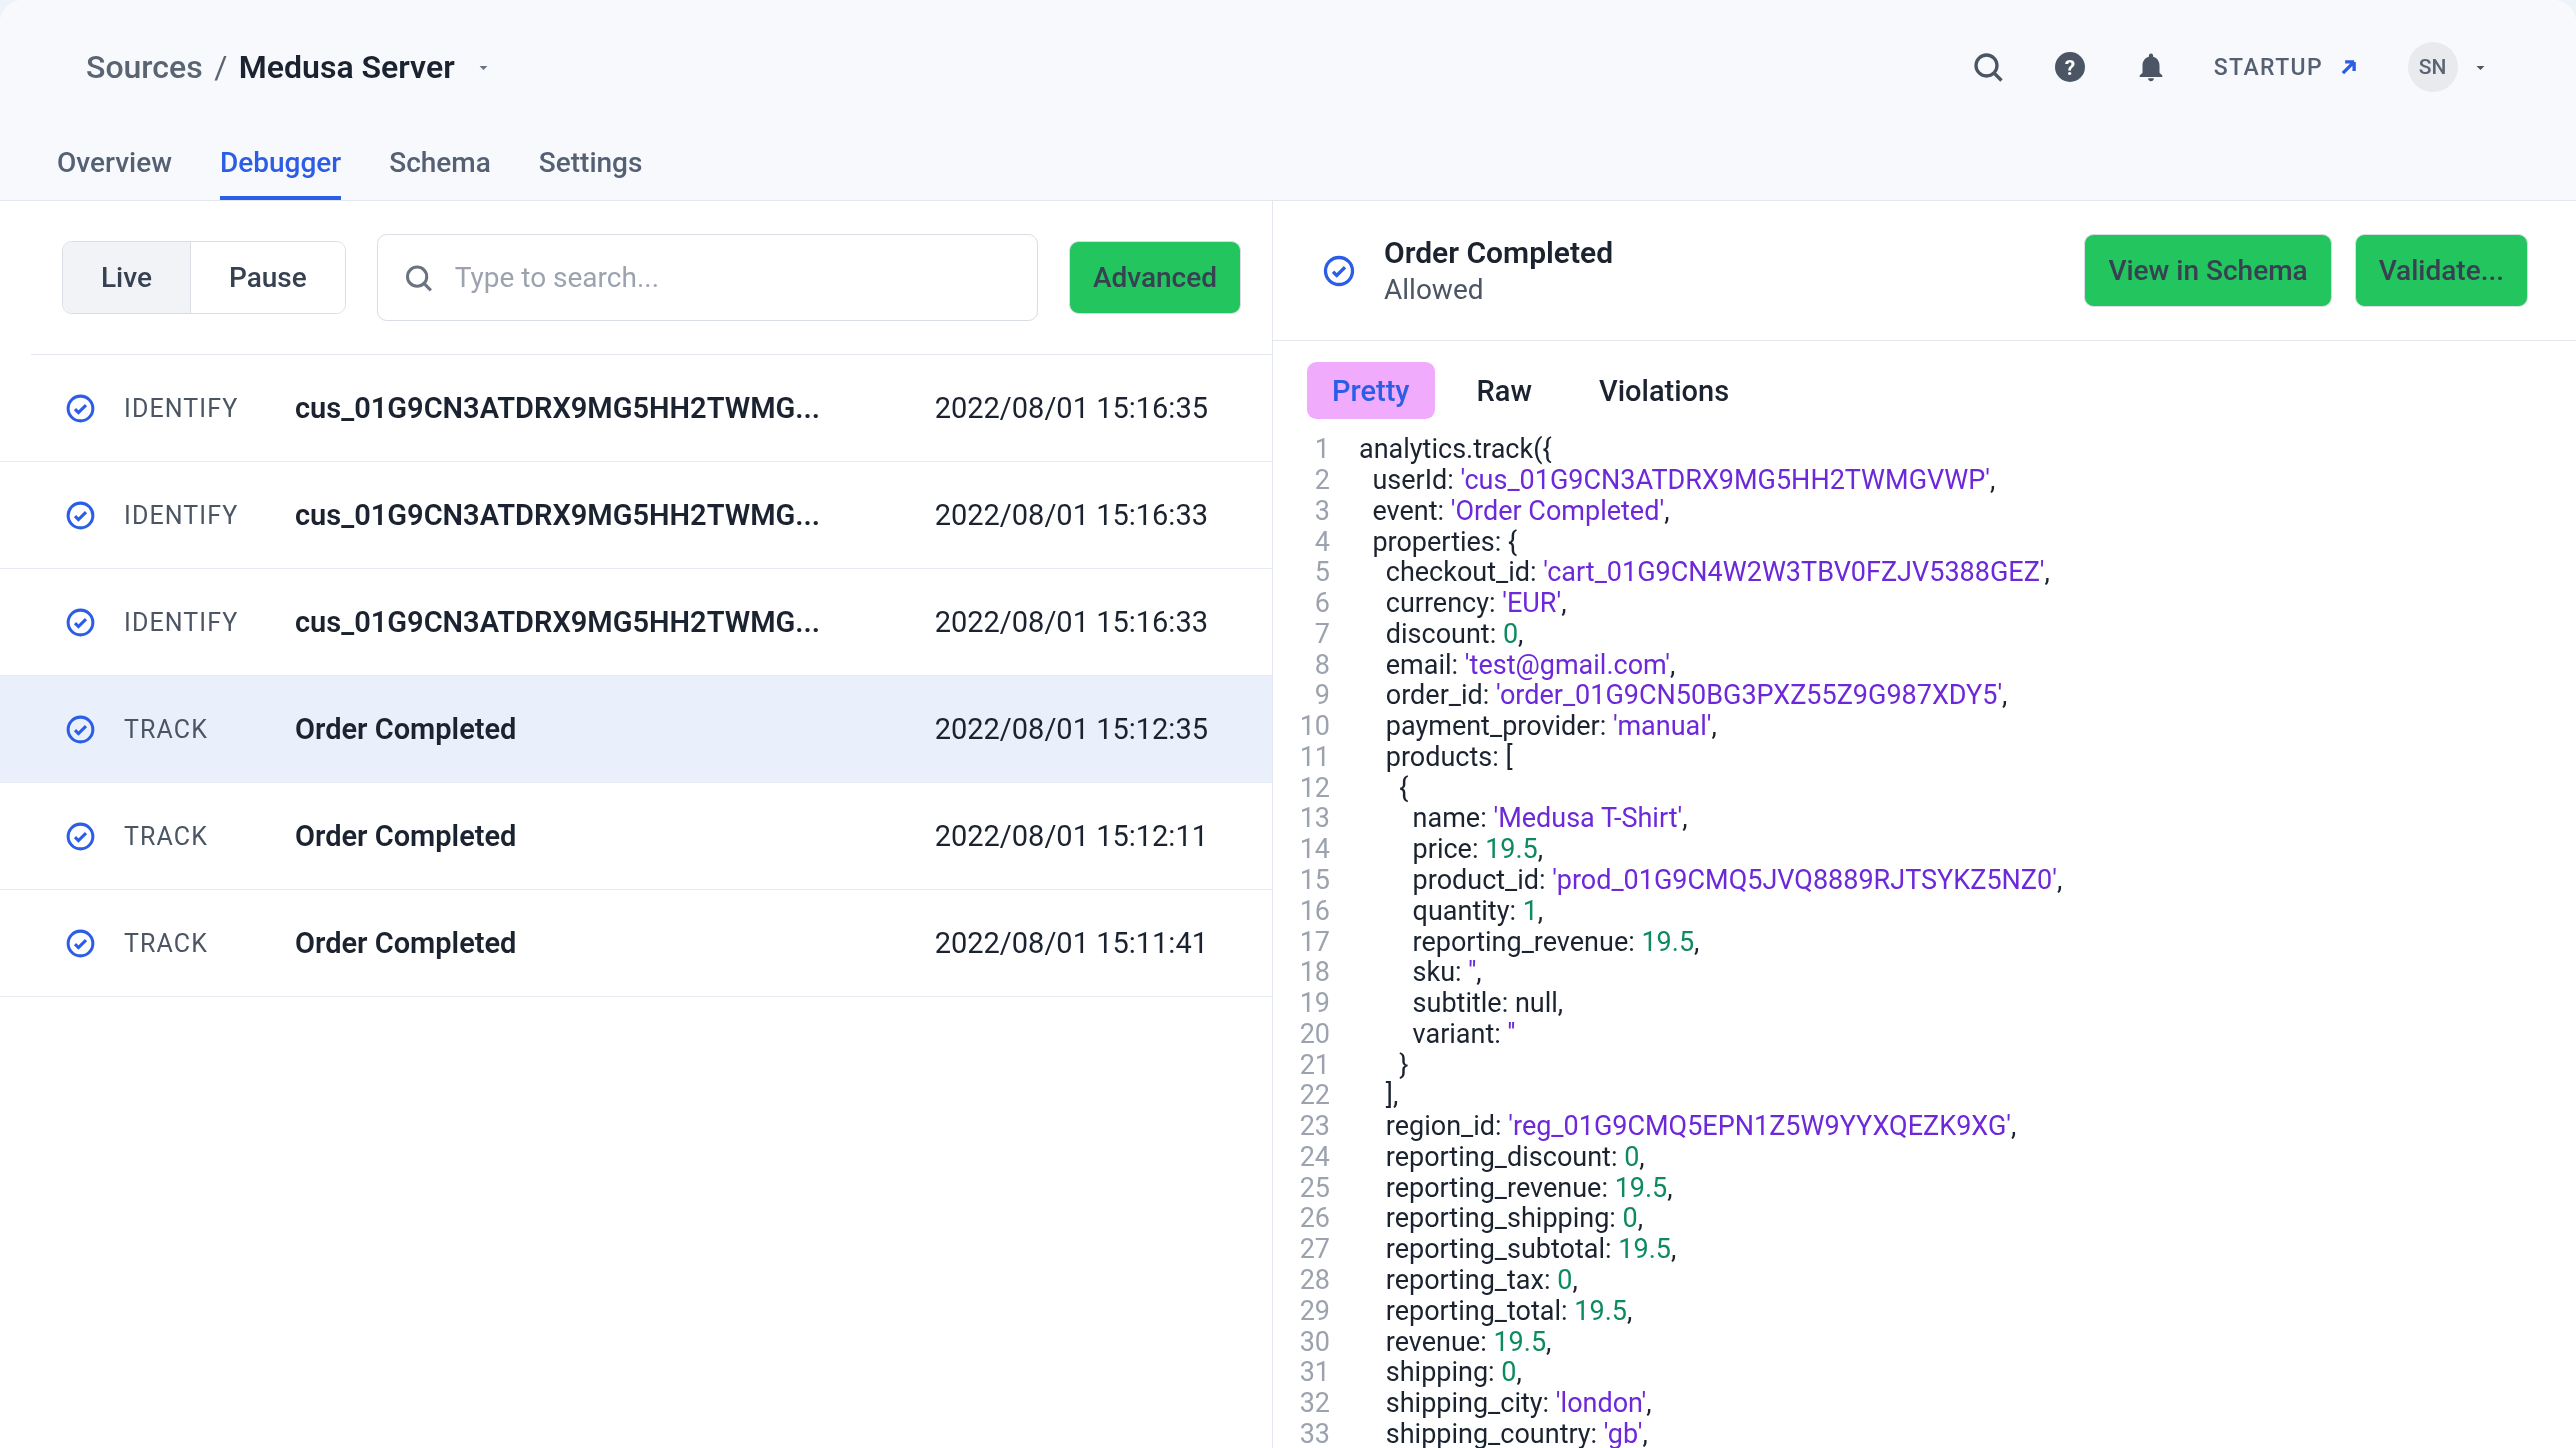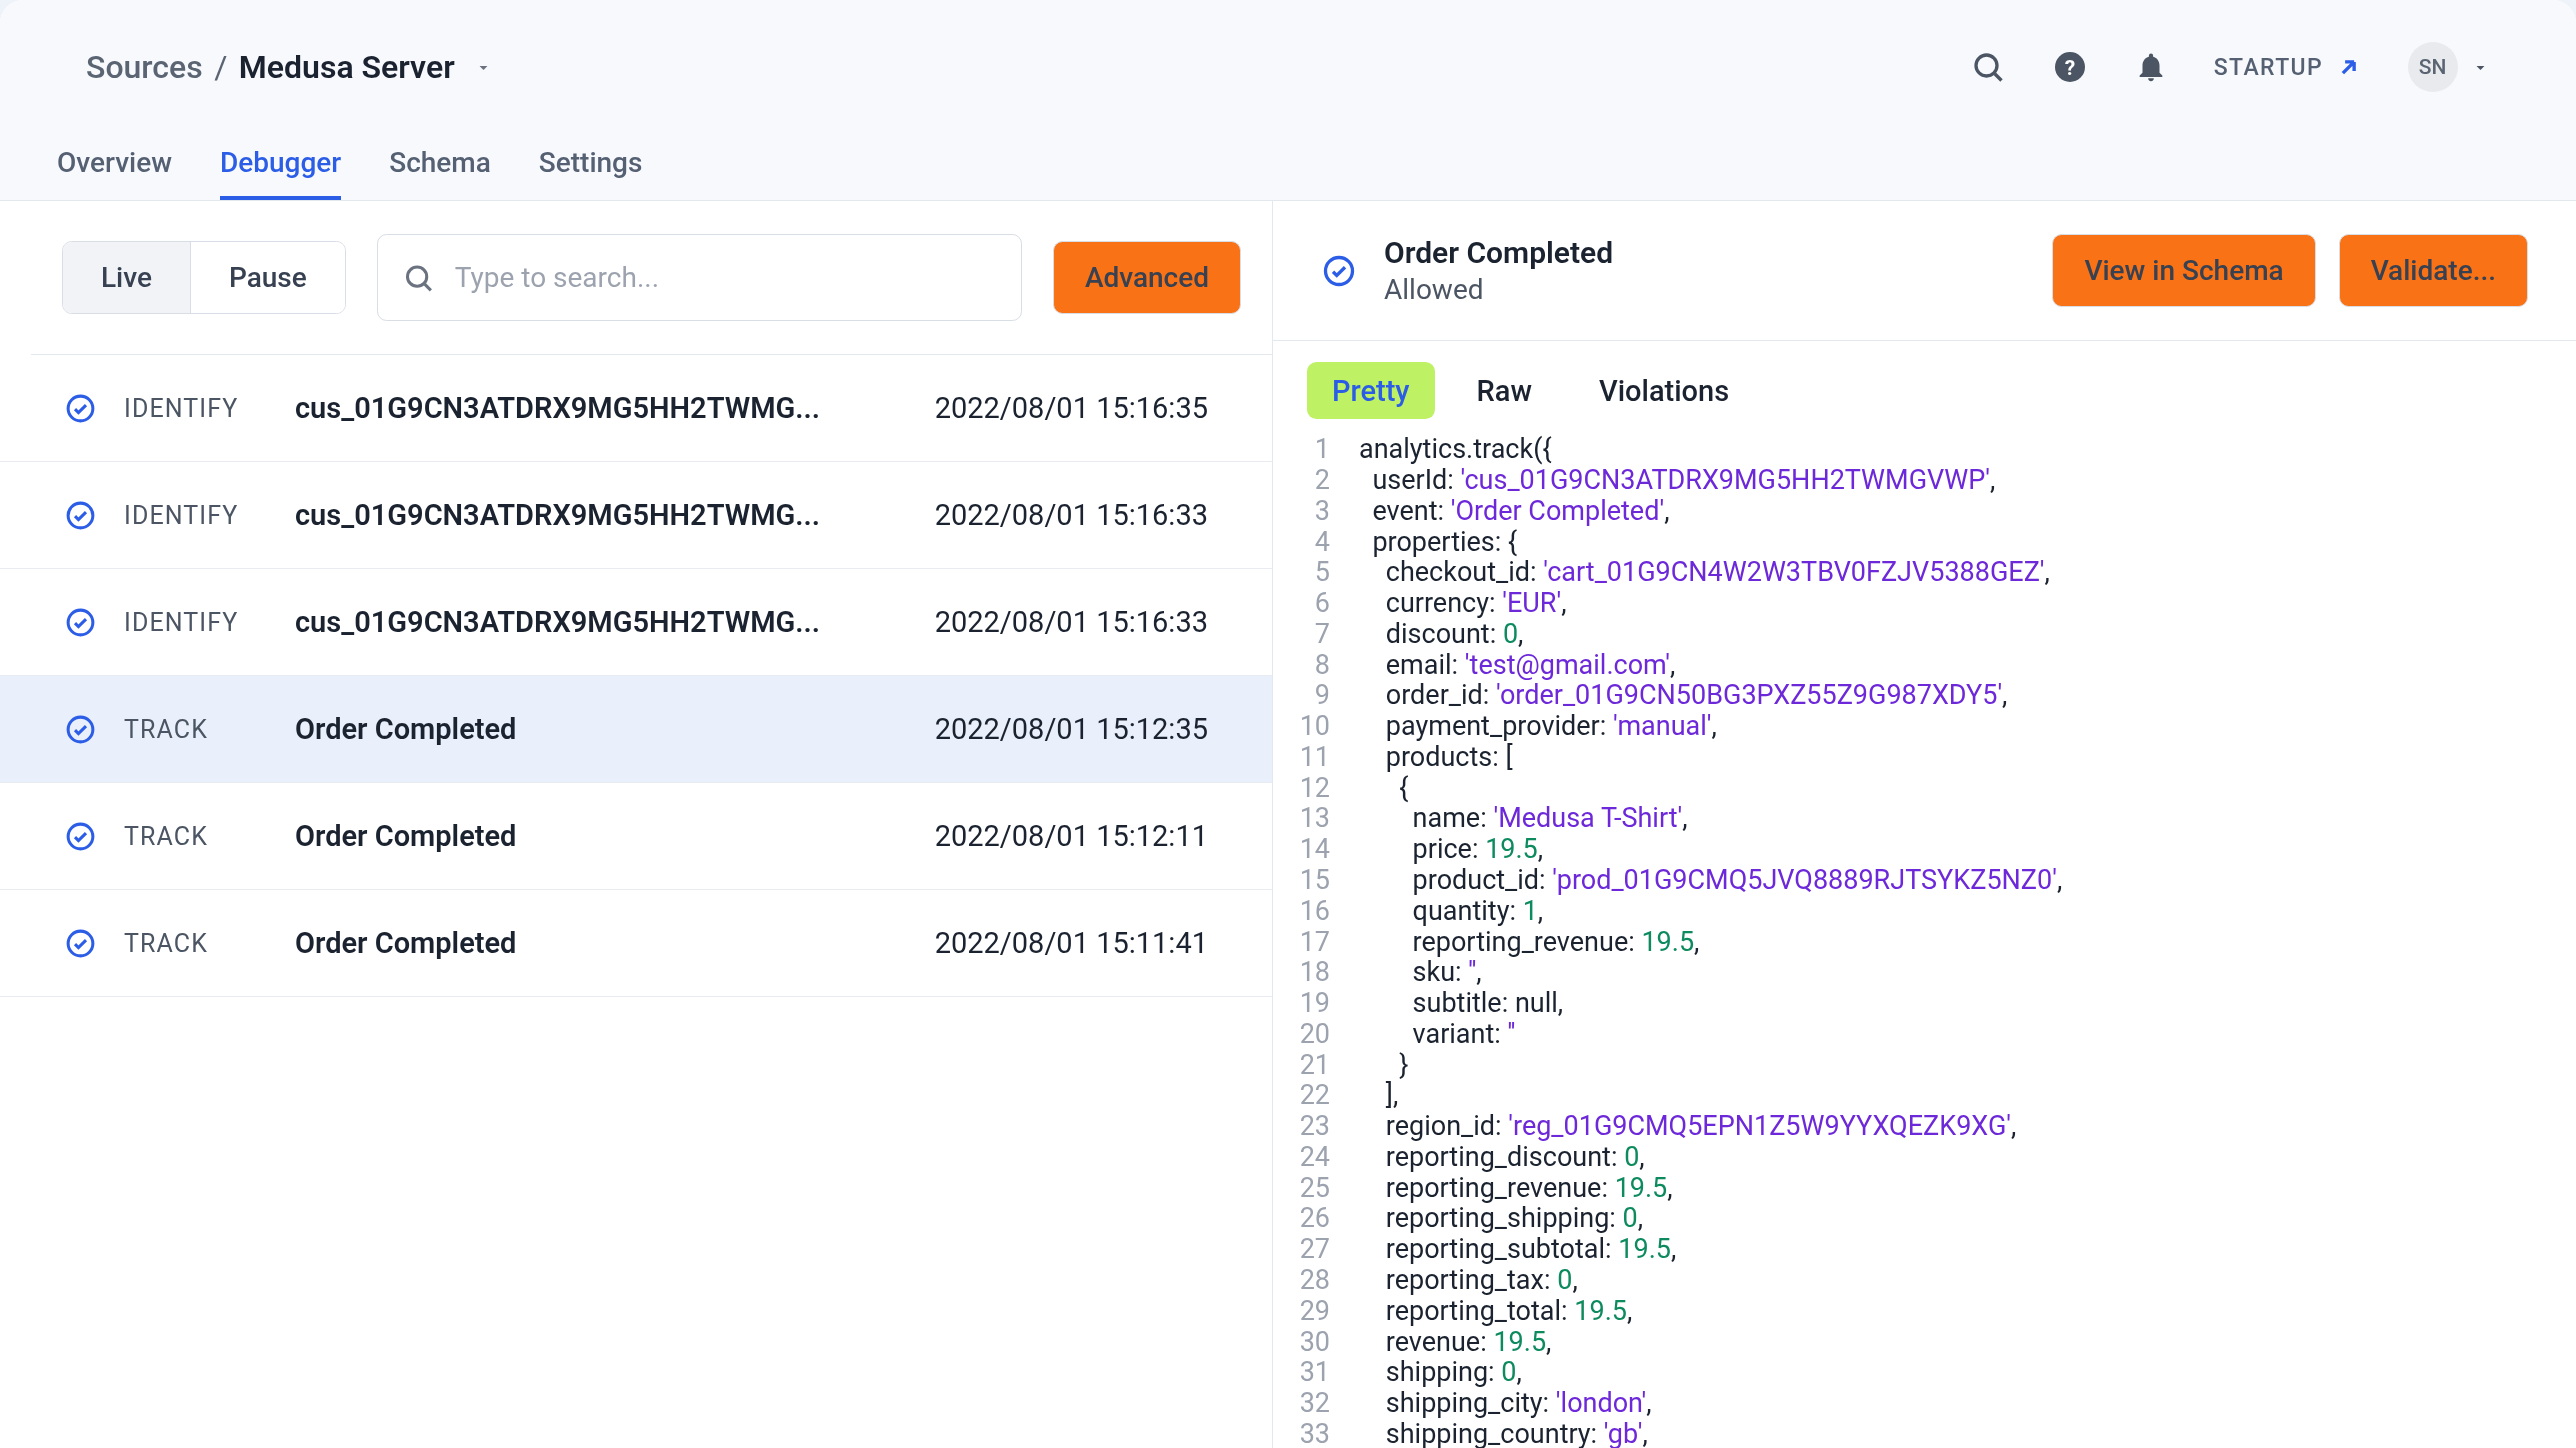--- a/index.html
+++ b/index.html
@@ -25,36 +25,36 @@
 .left-panel { width: 1273px; border-right: 1.9px solid #e3e7ee; display: flex; flex-direction: column; }
 .left-toolbar { padding: 33px 31px; display: flex; gap: 31px; align-items: center; border-bottom: 1.9px solid #e3e7ee; margin-left: 31px; }
 .toggle-group { display: flex; border: 1.9px solid #d9dde5; border-radius: 9.6px; overflow: hidden; }
 .toggle-btn { padding: 19px 38px; font-size: 28px; color: #374151; background: #fff; cursor: pointer; font-weight: 500; }
 .toggle-btn.active { background: #f1f3f7; }
 .toggle-btn + .toggle-btn { border-left: 1.9px solid #d9dde5; }
 .search-wrap { flex: 1; position: relative; }
 .search-input { width: 100%; height: 87px; border: 1.9px solid #d9dde5; border-radius: 9.6px; padding: 0 23px 0 77px; font-size: 28px; color: #374151; }
 .search-input::placeholder { color: #9ca3af; }
 .search-icon { position: absolute; left: 25px; top: 50%; transform: translateY(-50%); color: #6b7280; }
-.btn-outline { border: 1.9px solid #d9dde5; border-radius: 9.6px; padding: 19px 31px; font-size: 28px; color: #374151; background: #f97316; cursor: pointer; font-weight: 500; }
+.btn-outline { border: 1.9px solid #d9dde5; border-radius: 9.6px; padding: 19px 23px; font-size: 28px; color: #374151; background: #22c55e; cursor: pointer; font-weight: 500; }
 .event-list { flex: 1; overflow-y: auto; }
 .event-row { display: flex; align-items: center; gap: 27px; padding: 0 64px; height: 107px; border-bottom: 1.9px solid #e8ebf1; cursor: pointer; }
 .event-row.selected { background: #e9f0fc; }
 .check-icon { color: #2b5de6; flex-shrink: 0; }
 .event-type { font-size: 25px; color: #4b5563; letter-spacing: 1.1px; width: 144px; flex-shrink: 0; }
 .event-name { font-size: 29px; color: #1b2330; font-weight: 600; flex: 1; overflow: hidden; text-overflow: ellipsis; white-space: nowrap; }
 .event-time { font-size: 29px; color: #1b2330; font-weight: 400; flex-shrink: 0; }
 .right-panel { flex: 1; display: flex; flex-direction: column; }
 .right-header { display: flex; align-items: center; gap: 27px; padding: 33px 48px; border-bottom: 1.9px solid #e3e7ee; }
 .right-title { font-size: 30px; font-weight: 600; color: #1b2330; }
 .right-sub { font-size: 28px; color: #4b5563; margin-top: 3.8px; }
 .right-header-actions { margin-left: auto; display: flex; gap: 23px; }
 .subtabs { display: flex; gap: 17px; padding: 21px 34px 0 34px; }
 .subtab { padding: 11.5px 25px; font-size: 29px; color: #1b2330; cursor: pointer; border-radius: 9.6px; font-weight: 500; }
-.subtab.active { background: #bef264; color: #2b5de6; }
+.subtab.active { background: #f0abfc; color: #2b5de6; }
 .code-area { flex: 1; overflow: auto; padding: 15.3px 0 19px 0; font-family: "SFMono-Regular", Consolas, "Liberation Mono", Menlo, monospace; font-size: 27px; line-height: 1.14; }
 .code-line { display: flex; white-space: pre; }
 .line-num { width: 86px; text-align: right; padding-right: 29px; color: #9ca3af; user-select: none; flex-shrink: 0; }
 .code-content { color: #1b2330; }
 .tok-str { color: #6d28d9; }
 .tok-num { color: #0d8a5e; }
 .tok-null { color: #1b2330; }
 svg { display: block; }
 </style>
 </head>

